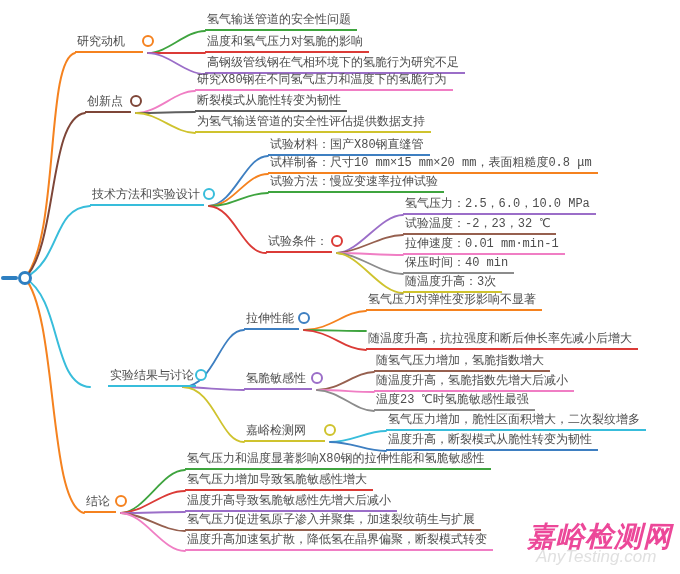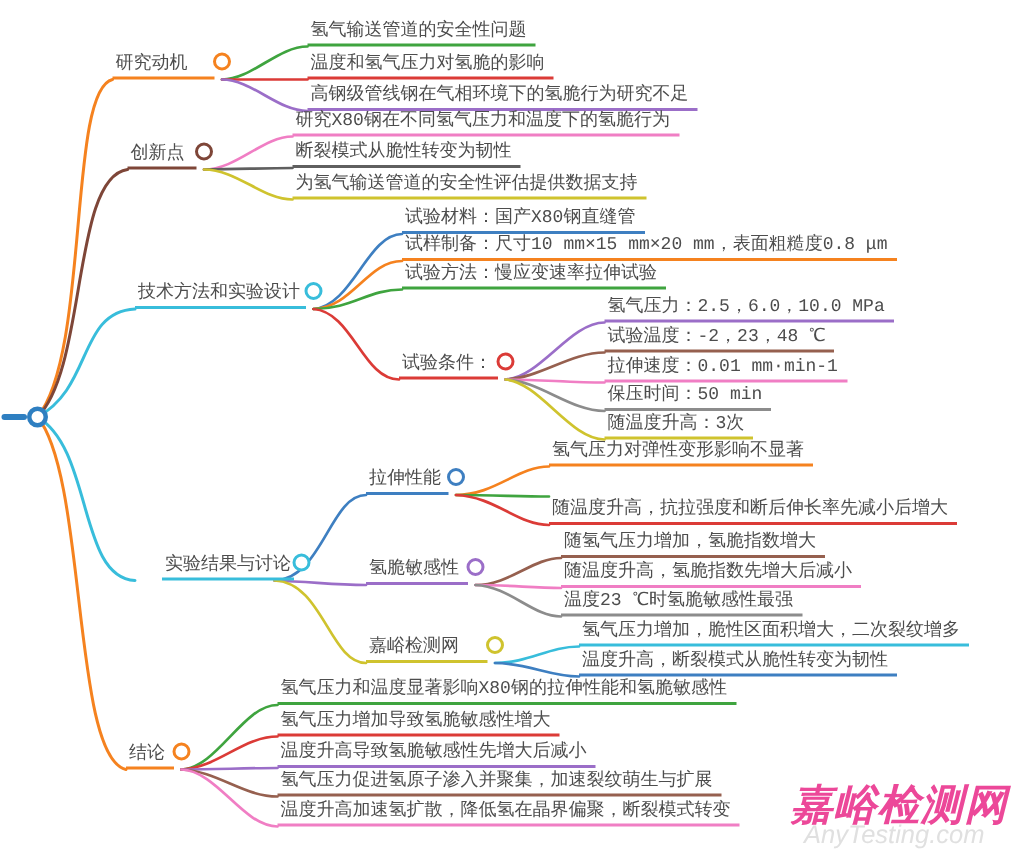--- a/index.html
+++ b/index.html
@@ -105,23 +105,23 @@
   </div>
   <div class="node leaf blue" style="left:268px;top:138px">试验材料：国产X80钢直缝管</div>
   <div class="node leaf orange" style="left:268px;top:156px">试样制备：尺寸10 mm×15 mm×20 mm，表面粗糙度0.8 μm</div>
   <div class="node leaf green" style="left:268px;top:175px">试验方法：慢应变速率拉伸试验</div>
 
   <div class="node topic red" style="left:266px;top:235px">
     <span class="lbl" style="width:66px">试验条件：</span>
     <span class="dot"></span>
   </div>
   <div class="node leaf purple" style="left:403px;top:197px">氢气压力：2.5，6.0，10.0 MPa</div>
-  <div class="node leaf brown" style="left:403px;top:217px">试验温度：-2，23，48 ℃</div>
+  <div class="node leaf brown" style="left:403px;top:217px">试验温度：-2，23，32 ℃</div>
   <div class="node leaf pink" style="left:403px;top:237px">拉伸速度：0.01 mm·min-1</div>
-  <div class="node leaf gray" style="left:403px;top:256px">保压时间：50 min</div>
+  <div class="node leaf gray" style="left:403px;top:256px">保压时间：40 min</div>
   <div class="node leaf yellow" style="left:403px;top:275px">随温度升高：3次</div>
 
   <div class="node topic cyan" style="left:108px;top:369px">
     <span class="lbl" style="width:88px">实验结果与讨论</span>
     <span class="dot"></span>
   </div>
 
   <div class="node topic blue" style="left:244px;top:312px">
     <span class="lbl" style="width:55px">拉伸性能</span>
     <span class="dot"></span>

